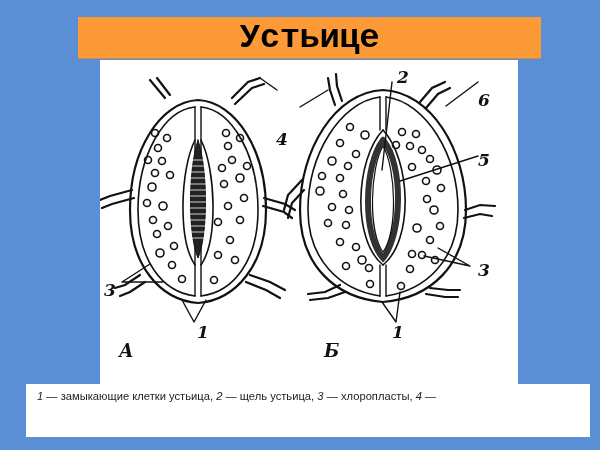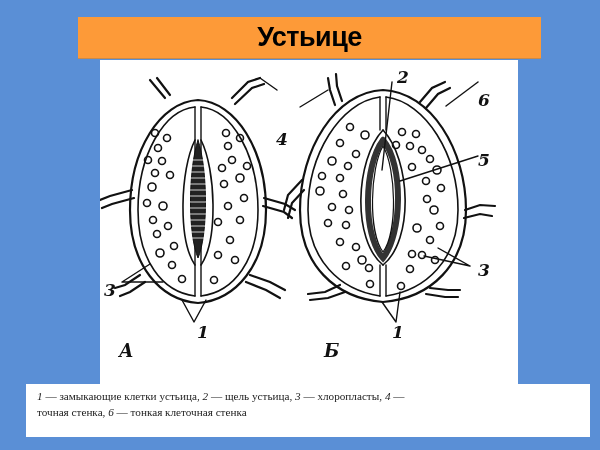--- a/index.html
+++ b/index.html
@@ -1,21 +1,21 @@
 <!DOCTYPE html>
 <html><head>
 <meta charset="utf-8">
 <style>
   html, body { margin:0; padding:0; }
   body { width:600px; height:450px; background:#5a8fd6; position:relative; overflow:hidden; font-family:"Liberation Sans", sans-serif; }
   .title-bar { position:absolute; left:78px; top:17px; width:463px; height:41px; background:#fd9a38; border-bottom:1px solid #c98a4a; display:flex; align-items:center; justify-content:center; }
-  .title-bar span { font-family:Liberation Sans, sans-serif; font-weight:bold; font-size:27px; color:#000; letter-spacing:-0.5px; }
+  .title-bar span { font-family:Liberation Mono, monospace; font-weight:bold; font-size:34px; color:#000; letter-spacing:-0.5px; }
   .panel { position:absolute; left:100px; top:60px; width:418px; height:324px; background:#fff; }
   .panel svg { position:absolute; left:0; top:0; }
-  .caption { position:absolute; left:26px; top:384px; width:564px; height:53px; background:#fff; box-sizing:border-box; padding:4px 10px 0 11px; font-family:Liberation Serif, serif; font-size:11.2px; line-height:16px; color:#222; }
+  .caption { position:absolute; left:26px; top:384px; width:564px; height:53px; background:#fff; box-sizing:border-box; padding:4px 10px 0 11px; font-family:Liberation Sans, sans-serif; font-size:11.2px; line-height:16px; color:#222; }
   .caption .num { font-style:italic; }
   .lbl { font-family:"DejaVu Serif", serif; font-style:italic; font-weight:bold; fill:#111; }
 </style>
 </head>
 <body>
 
 <div class="title-bar">
   <span>Устьице</span>
 </div>
 
@@ -178,14 +178,13 @@
     <text class="lbl" x="378" y="46" font-size="17">6</text>
     <text class="lbl" x="378" y="106" font-size="17">5</text>
     <text class="lbl" x="378" y="216" font-size="17">3</text>
     <text class="lbl" x="292" y="278" font-size="17">1</text>
     <text class="lbl" x="224" y="297" font-size="18">Б</text>
   </svg>
 </div>
 
 <div class="caption">
   <div><span class="num">1</span><span> — замыкающие клетки устьица, </span><span class="num">2</span><span> — щель устьица, </span><span class="num">3</span><span> — хлоропласты, </span><span class="num">4</span><span> —</span></div>
-  <div><span>точная стенка, </span><span class="num">6</span><span> — тонкая клеточная стенка</span></div>
 </div>
 
 </body></html>

